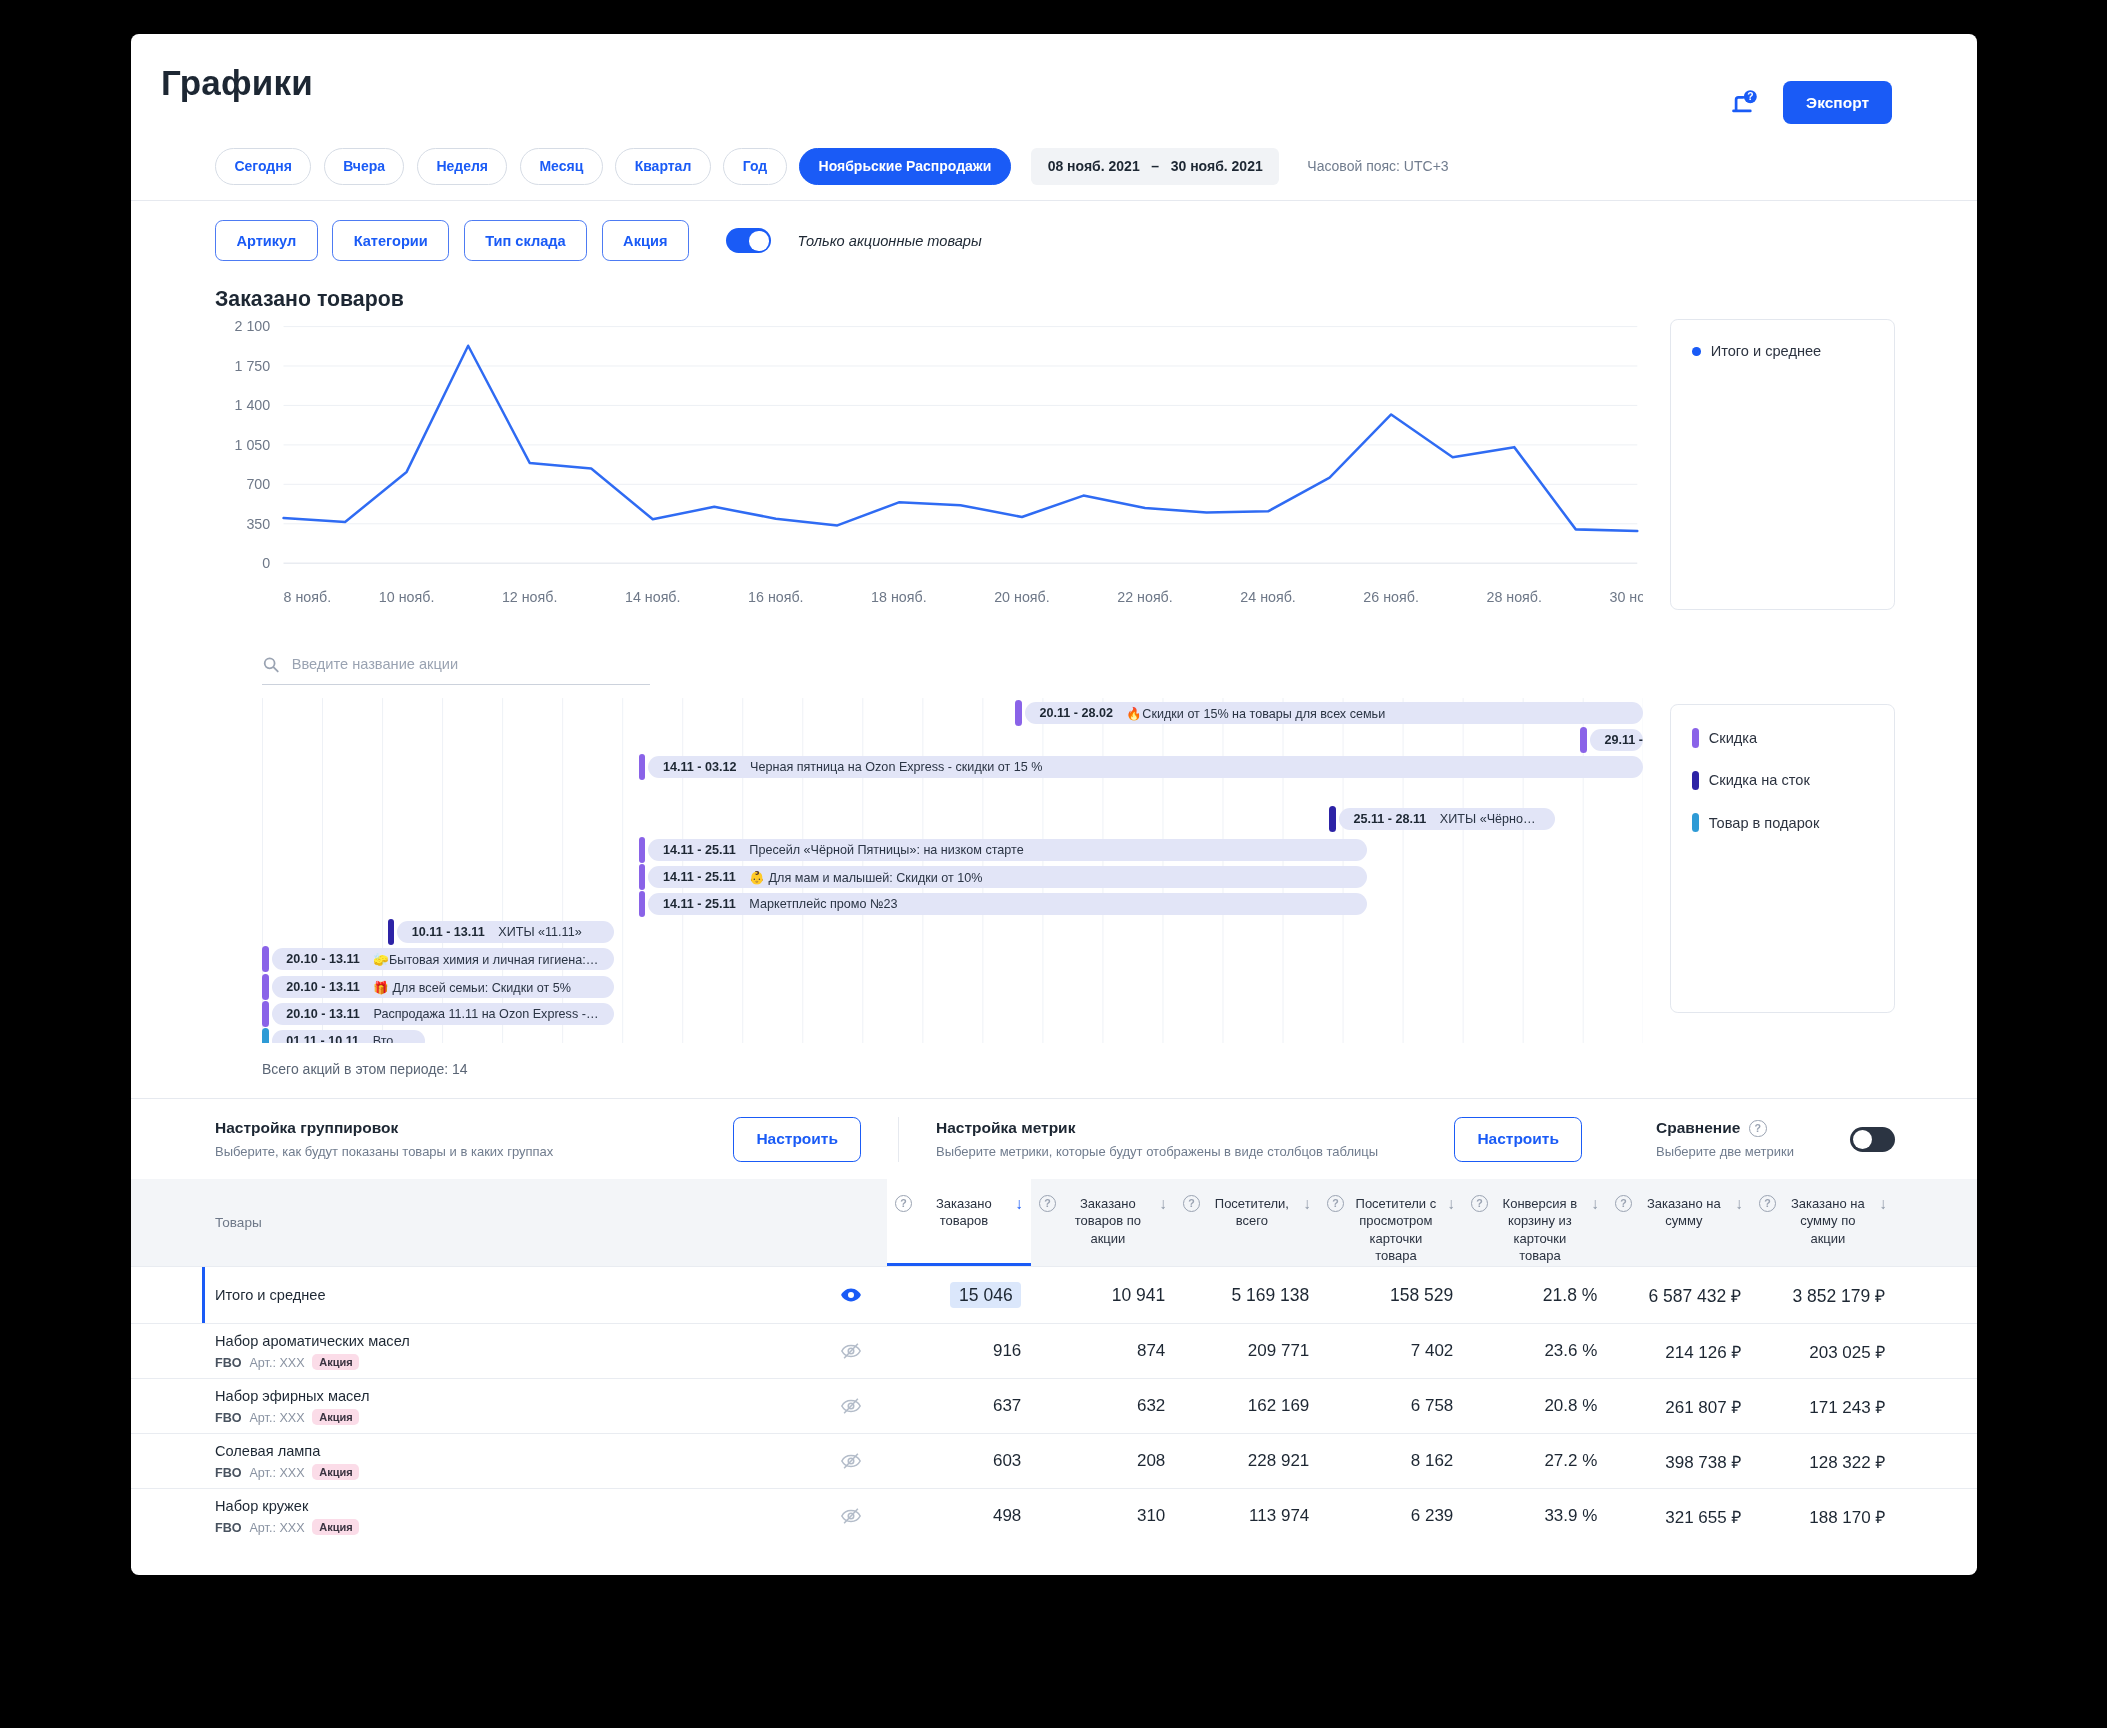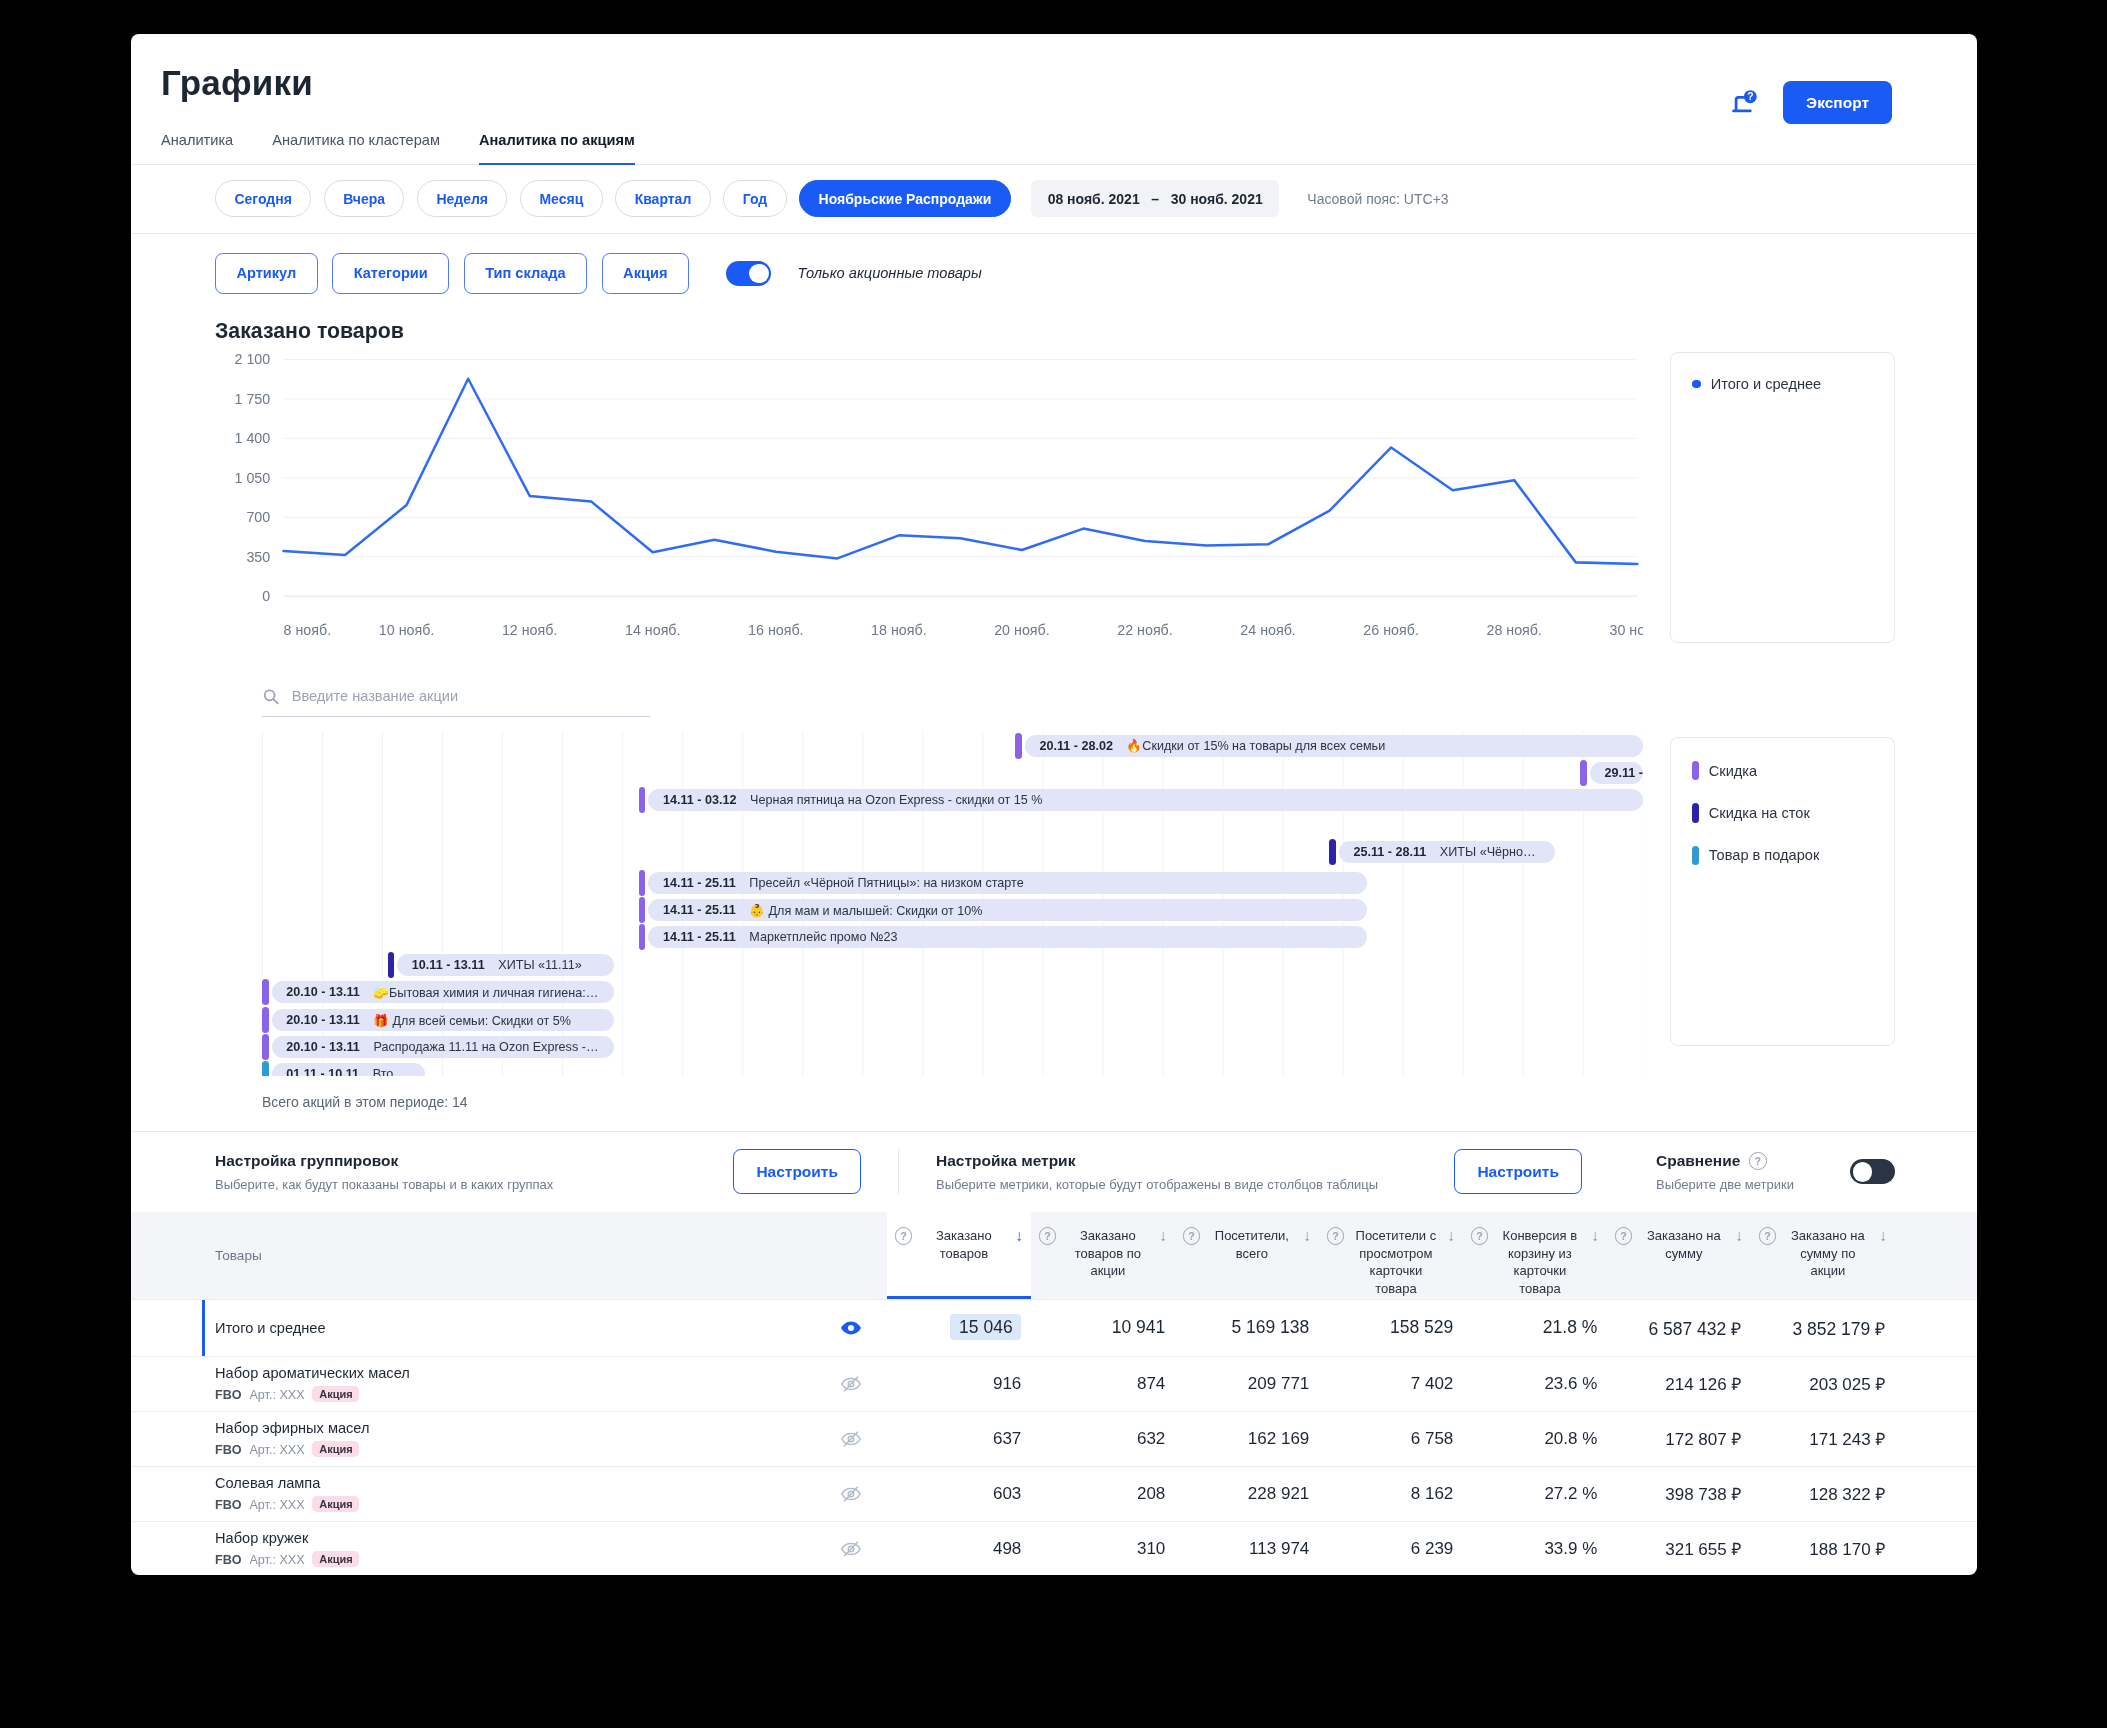--- a/index.html
+++ b/index.html
@@ -110,25 +110,20 @@
     <div class="hdr-actions">
       <span class="eye">
         <svg width="31" height="31" viewBox="0 0 24 24">
           <path d="M3.5 18.5h13M5.5 17.5V9.8A1.8 1.8 0 0 1 7.3 8H11" stroke="#1a5bf6" stroke-width="2.1" fill="none" stroke-linecap="round"></path>
           <circle cx="16.5" cy="7.5" r="5" fill="#1a5bf6"></circle>
           <text x="16.5" y="10.3" font-size="8" fill="#fff" text-anchor="middle" font-weight="bold">?</text>
         </svg>
       </span>
       <button class="export-btn">Экспорт</button>
     </div>
-    <div class="tabs" id="tabs">
-        <div class="tab">Аналитика</div>
-        <div class="tab">Аналитика по кластерам</div>
-        <div class="tab active">Аналитика по акциям</div>
-      </div>
   </div>
 
   <div class="chips" id="chips-row">
       <button class="chip">Сегодня</button>
       <button class="chip">Вчера</button>
       <button class="chip">Неделя</button>
       <button class="chip">Месяц</button>
       <button class="chip">Квартал</button>
       <button class="chip">Год</button>
       <button class="chip active">Ноябрьские Распродажи</button>
@@ -435,21 +430,21 @@
               <circle cx="12" cy="12" r="3"></circle>
               <line x1="4.5" y1="20" x2="19.5" y2="4"></line>
             </svg>
           </span>
         </div>
         <div class="num">637</div>
         <div class="num">632</div>
         <div class="num">162 169</div>
         <div class="num">6 758</div>
         <div class="num">20.8 %</div>
-        <div class="num">172 807 ₽</div>
+        <div class="num">261 807 ₽</div>
         <div class="num">171 243 ₽</div>
       </div>
       <div class="t-row">
         <div class="cell-first">
           <div>
             <div class="prod-name">Солевая лампа</div>
             <div class="prod-meta">
               <span class="meta-fbo">FBO</span>
               <span class="meta-art">Арт.: XXX</span>
               <span class="badge">Акция</span>

